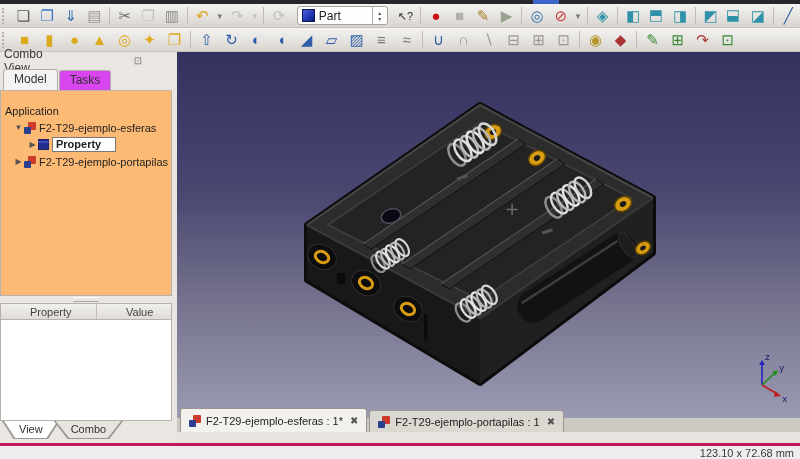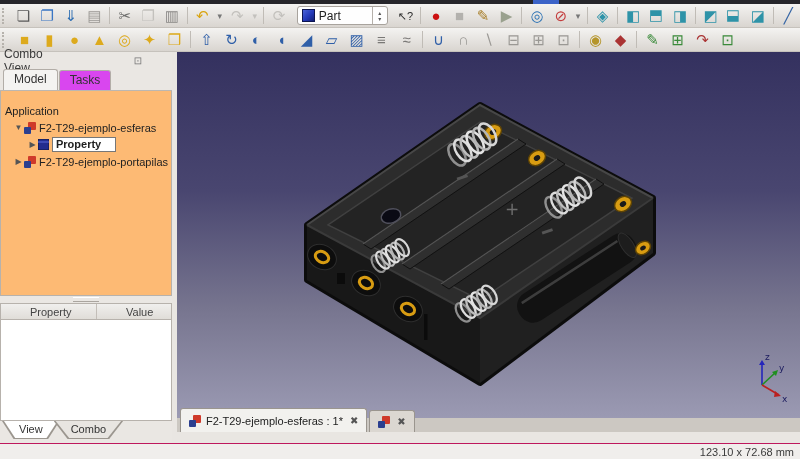--- a/index.html
+++ b/index.html
@@ -65,21 +65,21 @@
     background:linear-gradient(#34315f,#494670 38%,#77758f 70%,#9b9ab3);}
   
   .mdi-bar{position:absolute;left:177px;top:418px;width:623px;height:14px;background:#ccc8c2;
     display:flex;align-items:flex-end;padding-left:3px;box-sizing:border-box;gap:2px;}
   .mdi-tab{height:21px;display:flex;align-items:center;gap:5px;padding:0 8px;font-size:11px;color:#222;
     border:1px solid #9a958e;border-bottom:none;border-radius:3px 3px 0 0;background:#dbd7d1;}
   .mdi-tab.active{background:#f2f1ee;height:23px;}
   .mdi-close{font-size:10px;color:#555;margin-left:2px;}
   
   .status-bar{position:absolute;left:0;top:443px;width:800px;height:16px;background:#f0eeec;
-    border-top:1px solid #be185d;display:flex;align-items:center;justify-content:flex-end;
+    border-top:3px solid #be185d;display:flex;align-items:center;justify-content:flex-end;
     font-size:11px;color:#3a3a3a;padding-right:6px;box-sizing:border-box;}
 </style>
 </head>
 <body>
 
 <div class="top-strip">
   <div class="blue-frag"></div>
 </div>
 
 <div class="toolbar tb1">
@@ -340,19 +340,20 @@
       <rect x="0" y="5" width="7" height="7" rx="1" fill="#2b3f8f"></rect>
     </svg>
     <span>F2-T29-ejemplo-esferas : 1*</span>
     <span class="mdi-close">✖</span>
   </div>
   <div class="mdi-tab">
     <svg width="12" height="12">
       <rect x="4" y="0" width="8" height="8" rx="1" fill="#cf3a2a"></rect>
       <rect x="0" y="5" width="7" height="7" rx="1" fill="#2b3f8f"></rect>
     </svg>
+    <span>F2-T29-ejemplo-portapilas : 1</span>
     <span class="mdi-close">✖</span>
   </div>
 </div>
 
 <div class="status-bar">
   <span>123.10 x 72.68 mm</span>
 </div>
 
 </body></html>

